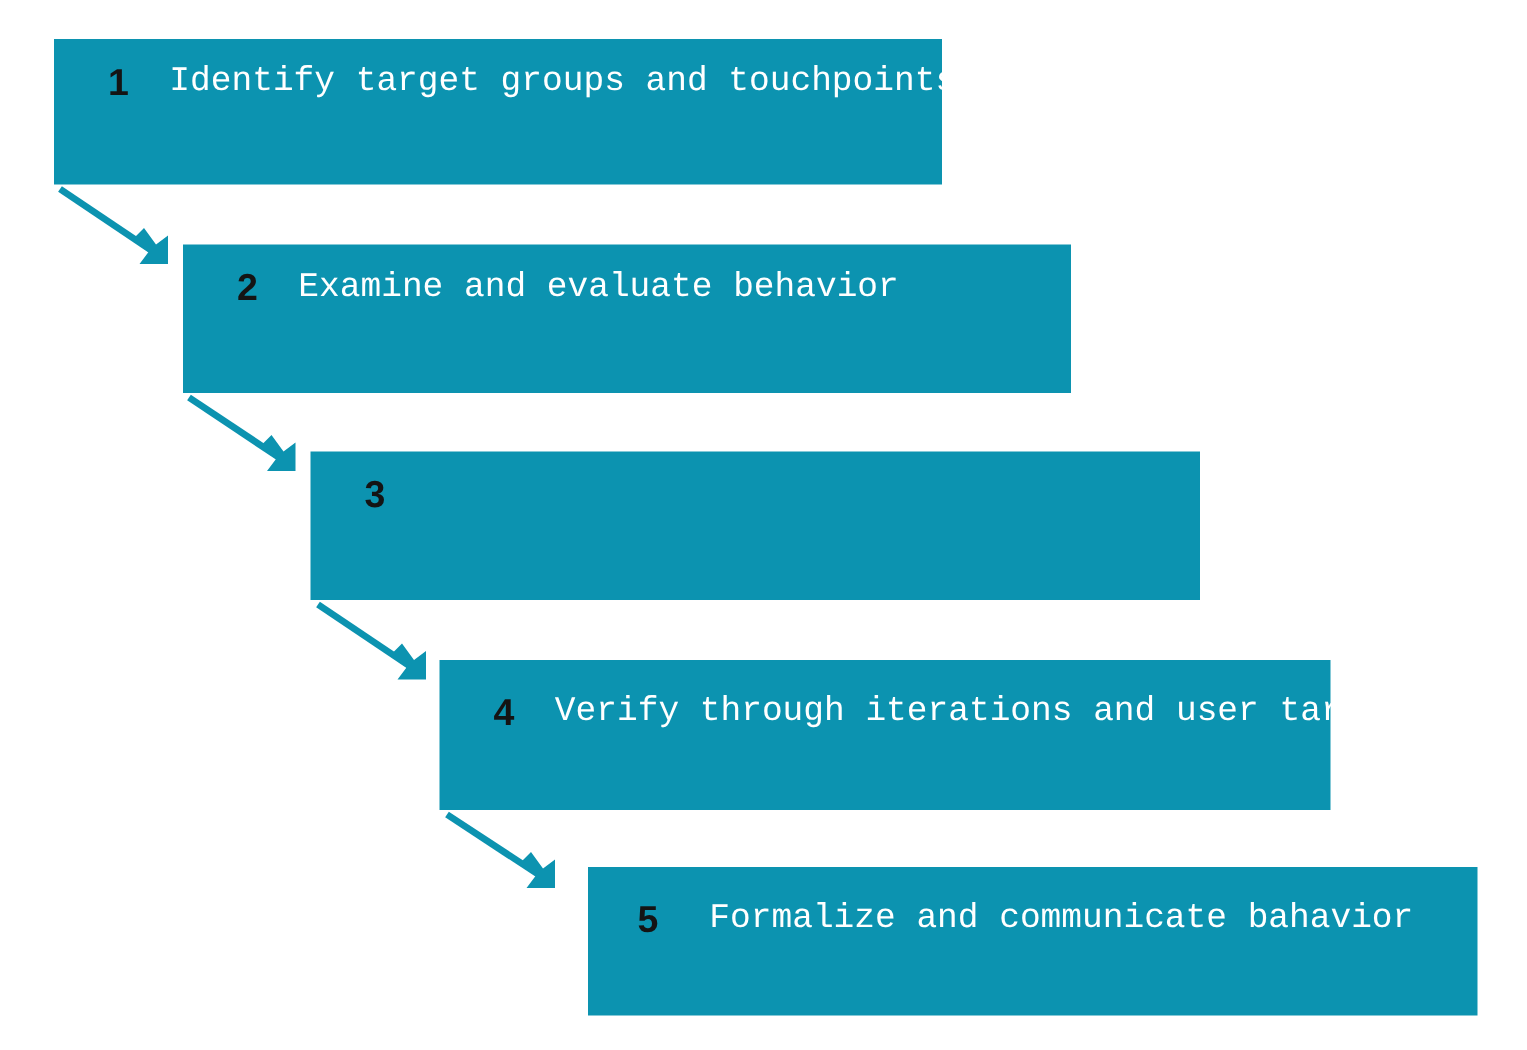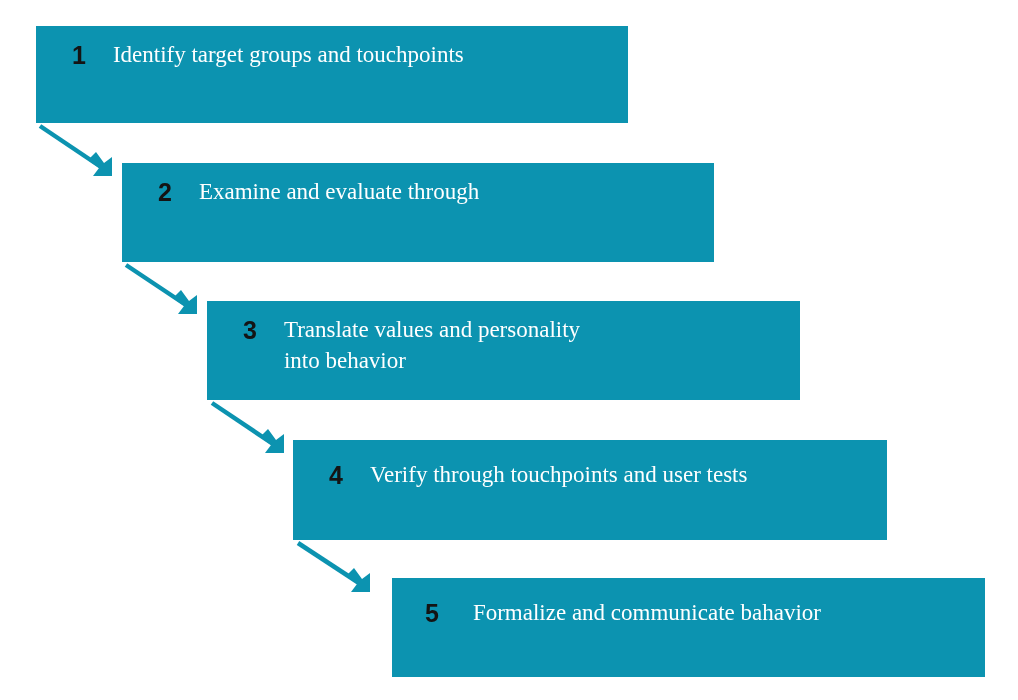--- a/index.html
+++ b/index.html
@@ -42,21 +42,21 @@
     font-size: 25px;
     line-height: 30px;
     font-family: "Liberation Sans", sans-serif;
     flex: 0 0 auto;
     text-align: left;
   }
   .step-label {
     color: #ffffff;
     font-size: 23px;
     line-height: 31px;
-    font-family: Liberation Serif, serif;
+    font-family: Liberation Mono, monospace;
     font-weight: 400;
     white-space: pre-line;
     flex: 0 0 auto;
   }
   
   #step-1 { left: 36px;  top: 26px;  width: 592px; height: 97px; }
   #step-2 { left: 122px; top: 163px; width: 592px; height: 99px; }
   #step-3 { left: 207px; top: 301px; width: 593px; height: 99px; }
   #step-4 { left: 293px; top: 440px; width: 594px; height: 100px; }
   #step-5 { left: 392px; top: 578px; width: 593px; height: 99px; }
@@ -104,32 +104,30 @@
     </g>
   </svg>
 
   <div class="step-box" id="step-1">
     <span class="step-number">1</span>
     <span class="step-label">Identify target groups and touchpoints</span>
   </div>
 
   <div class="step-box" id="step-2">
     <span class="step-number">2</span>
-    <span class="step-label">Examine and evaluate through</span>
+    <span class="step-label">Examine and evaluate behavior</span>
   </div>
 
   <div class="step-box" id="step-3">
     <span class="step-number">3</span>
-    <span class="step-label">Translate values and personality
- into behavior</span>
   </div>
 
   <div class="step-box" id="step-4">
     <span class="step-number">4</span>
-    <span class="step-label">Verify through touchpoints and user tests</span>
+    <span class="step-label">Verify through iterations and user target</span>
   </div>
 
   <div class="step-box" id="step-5">
     <span class="step-number">5</span>
     <span class="step-label">Formalize and communicate bahavior</span>
   </div>
 
 </div>
 
 </body></html>

